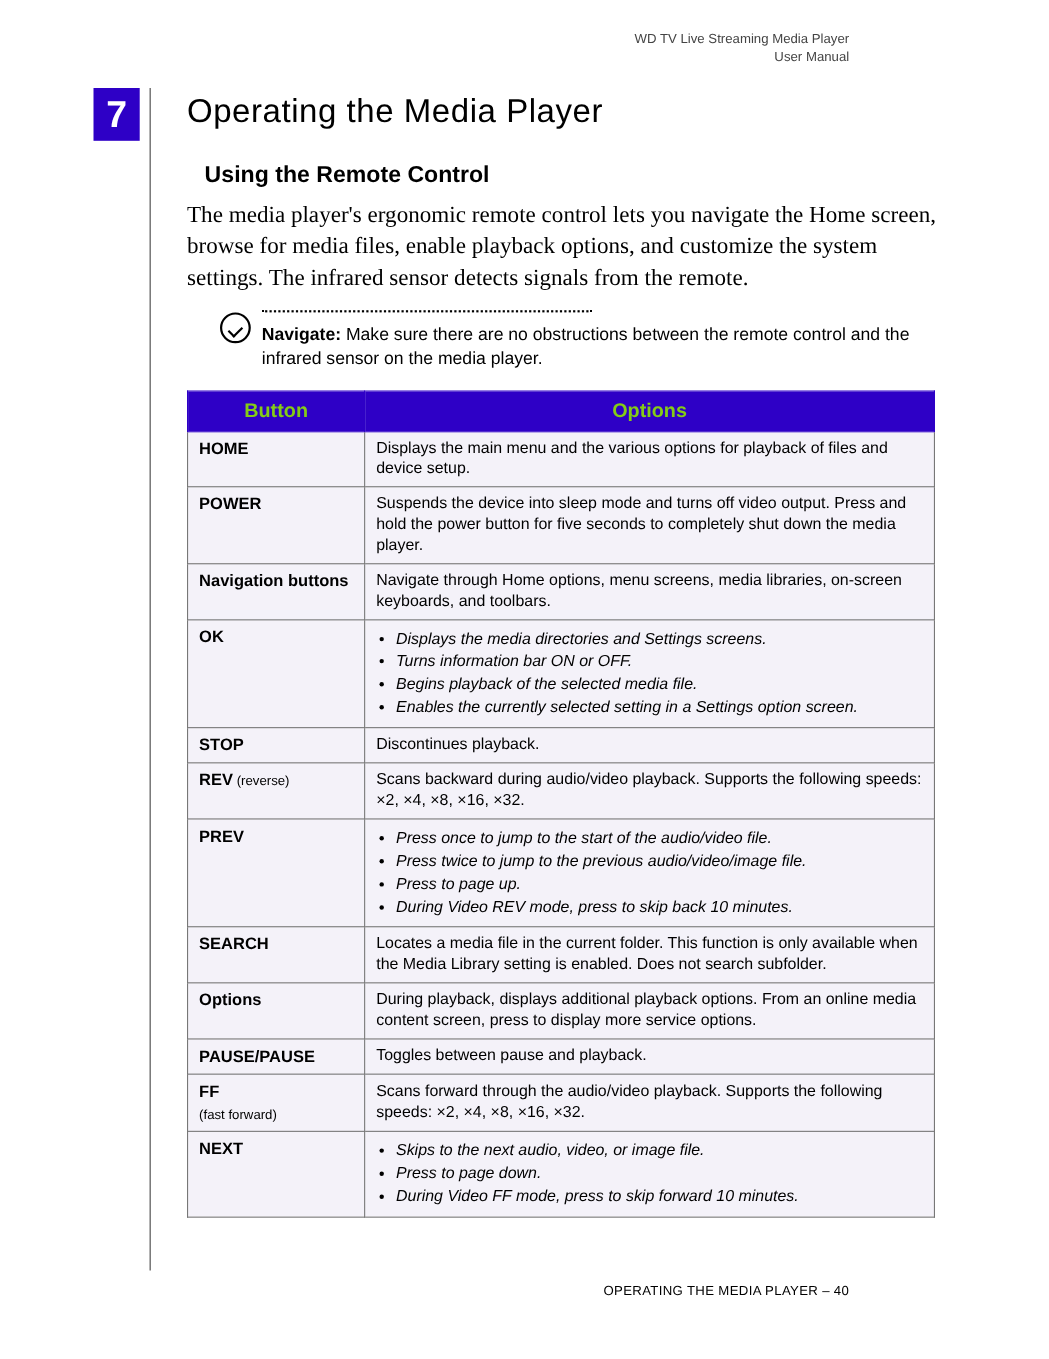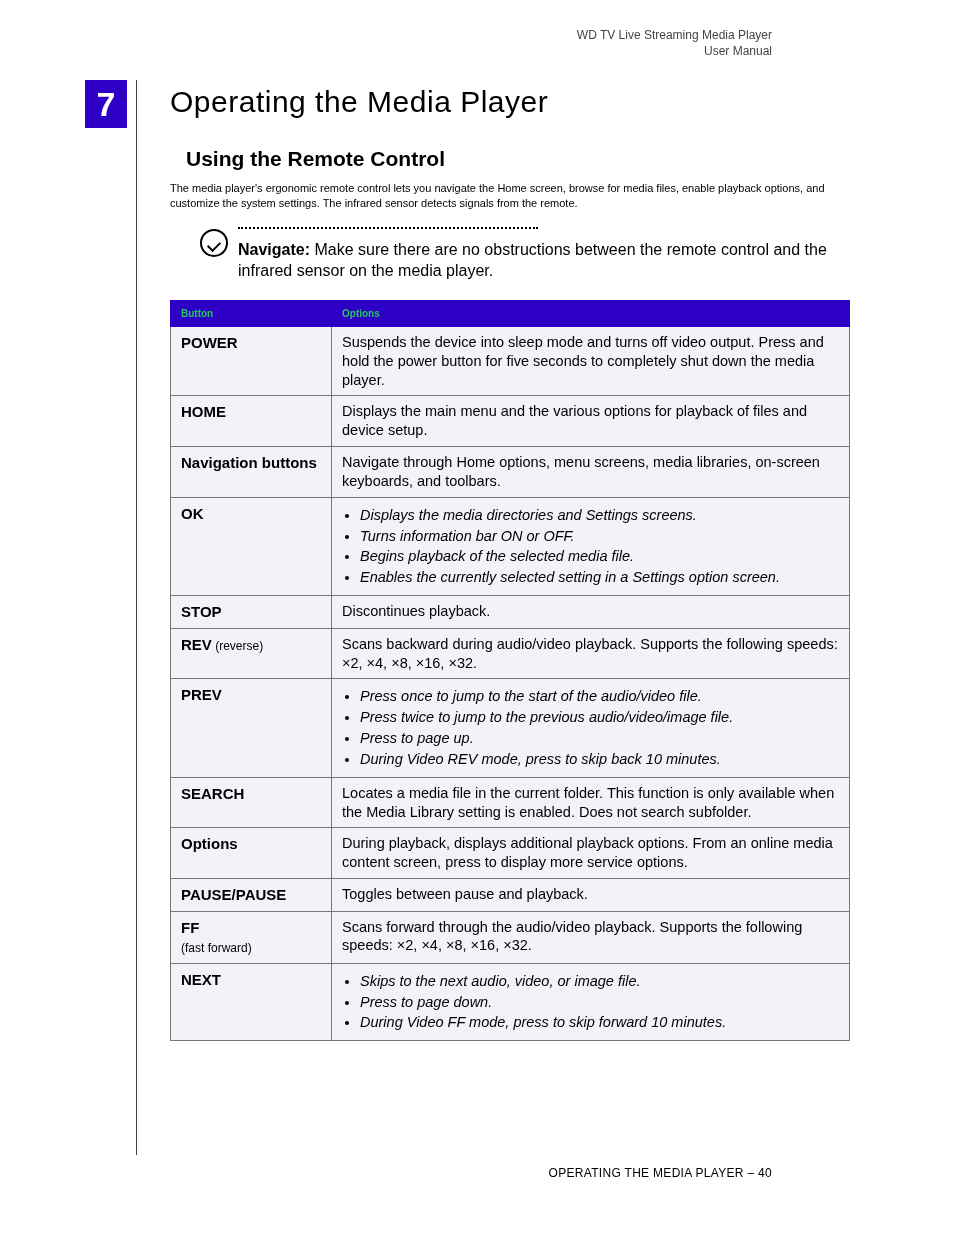--- a/index.html
+++ b/index.html
@@ -63,23 +63,24 @@
     margin: 0 0 28px 0;
     letter-spacing: 0.5px;
     font-family: "Helvetica Neue", Helvetica, Arial, sans-serif;
   }
   h2.section-title {
     font-size: 21px;
     font-weight: bold;
     margin: 0 0 10px 16px;
   }
   p.intro {
-    font-size: 11px;
+    font-size: 21px;
     line-height: 1.35;
     margin: 0 0 16px 0;
+    font-family: Liberation Serif, serif;
   }
   
   .important-wrap {
     display: flex;
     align-items: flex-start;
     gap: 10px;
     margin: 8px 0 18px 30px;
   }
   .important-icon {
     flex: 0 0 auto;
@@ -118,26 +119,26 @@
   
   table.button-table {
     border-collapse: collapse;
     width: 680px;
     margin-top: 4px;
     font-size: 14.5px;
     line-height: 1.3;
   }
   table.button-table th {
     background: #2E00C6;
-    color: #22c55e;
-    text-align: left;
+    color: #84cc16;
+    text-align: center;
     font-weight: bold;
     padding: 6px 10px;
     border: 1px solid #2E00C6;
-    font-size: 10px;
+    font-size: 18px;
   }
   table.button-table td {
     border: 1px solid #777;
     vertical-align: top;
     padding: 6px 10px;
     background: #F4F2F9;
   }
   table.button-table td.btn-col {
     width: 140px;
     font-weight: bold;
@@ -197,26 +198,26 @@
 
     <table class="button-table">
       <thead>
         <tr>
           <th>Button</th>
           <th>Options</th>
         </tr>
       </thead>
       <tbody id="button-table-body">
           <tr>
+            <td class="btn-col"><span>HOME</span></td>
+            <td>Displays the main menu and the various options for playback of files and device setup.</td>
+          </tr>
+          <tr>
             <td class="btn-col"><span>POWER</span></td>
             <td>Suspends the device into sleep mode and turns off video output. Press and hold the power button for five seconds to completely shut down the media player.</td>
-          </tr>
-          <tr>
-            <td class="btn-col"><span>HOME</span></td>
-            <td>Displays the main menu and the various options for playback of files and device setup.</td>
           </tr>
           <tr>
             <td class="btn-col"><span>Navigation buttons</span></td>
             <td>Navigate through Home options, menu screens, media libraries, on-screen keyboards, and toolbars.</td>
           </tr>
           <tr>
             <td class="btn-col"><span>OK</span></td>
             <td>
               <ul>
                 <li>Displays the media directories and Settings screens.</li>

